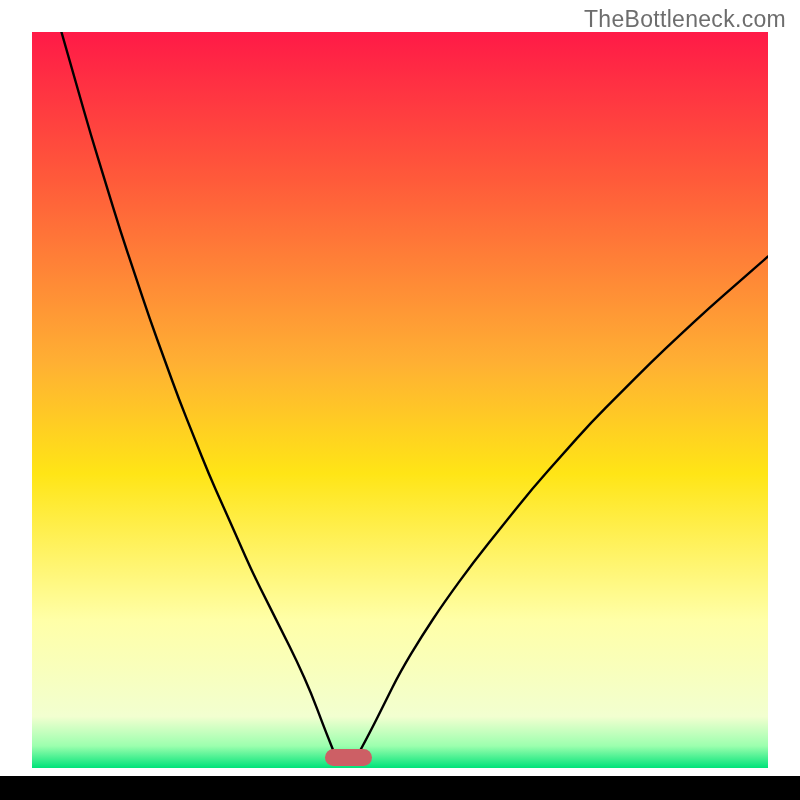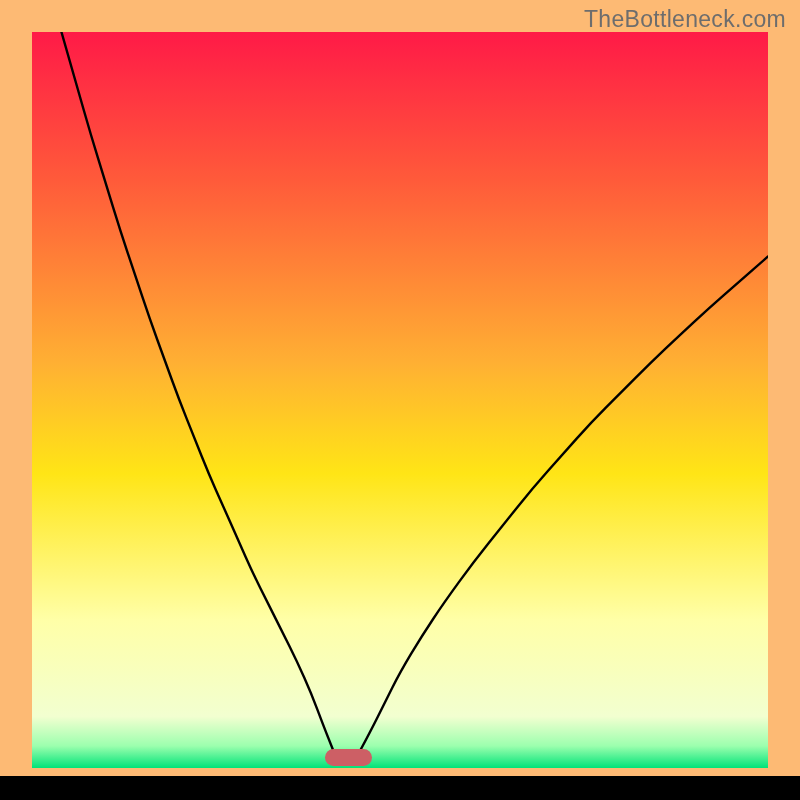--- a/index.html
+++ b/index.html
@@ -10,21 +10,21 @@
     background: #000;
     overflow: hidden;
     font-family: Arial, Helvetica, sans-serif;
   }
   .frame {
     position: absolute;
     top: 0;
     left: 0;
     width: 800px;
     height: 776px;
-    background: #fdba74;
+    background: #ffffff;
   }
   .plot {
     position: absolute;
     top: 32px;
     left: 32px;
     width: 736px;
     height: 736px;
   }
   .watermark {
     position: absolute;

